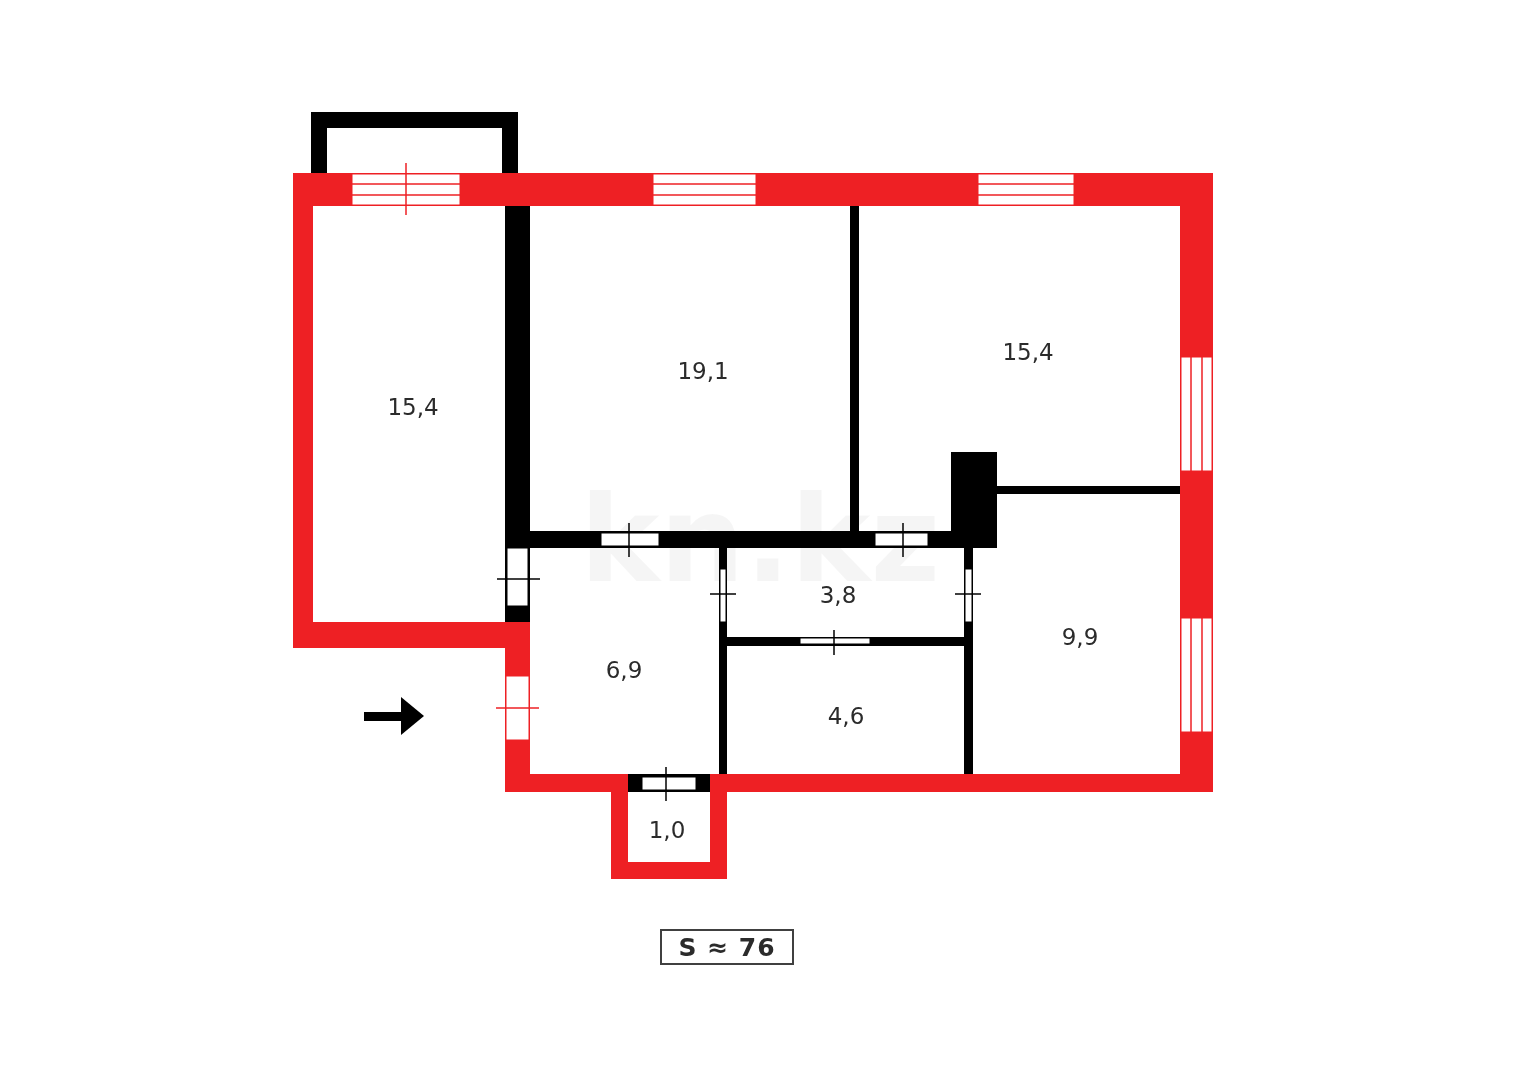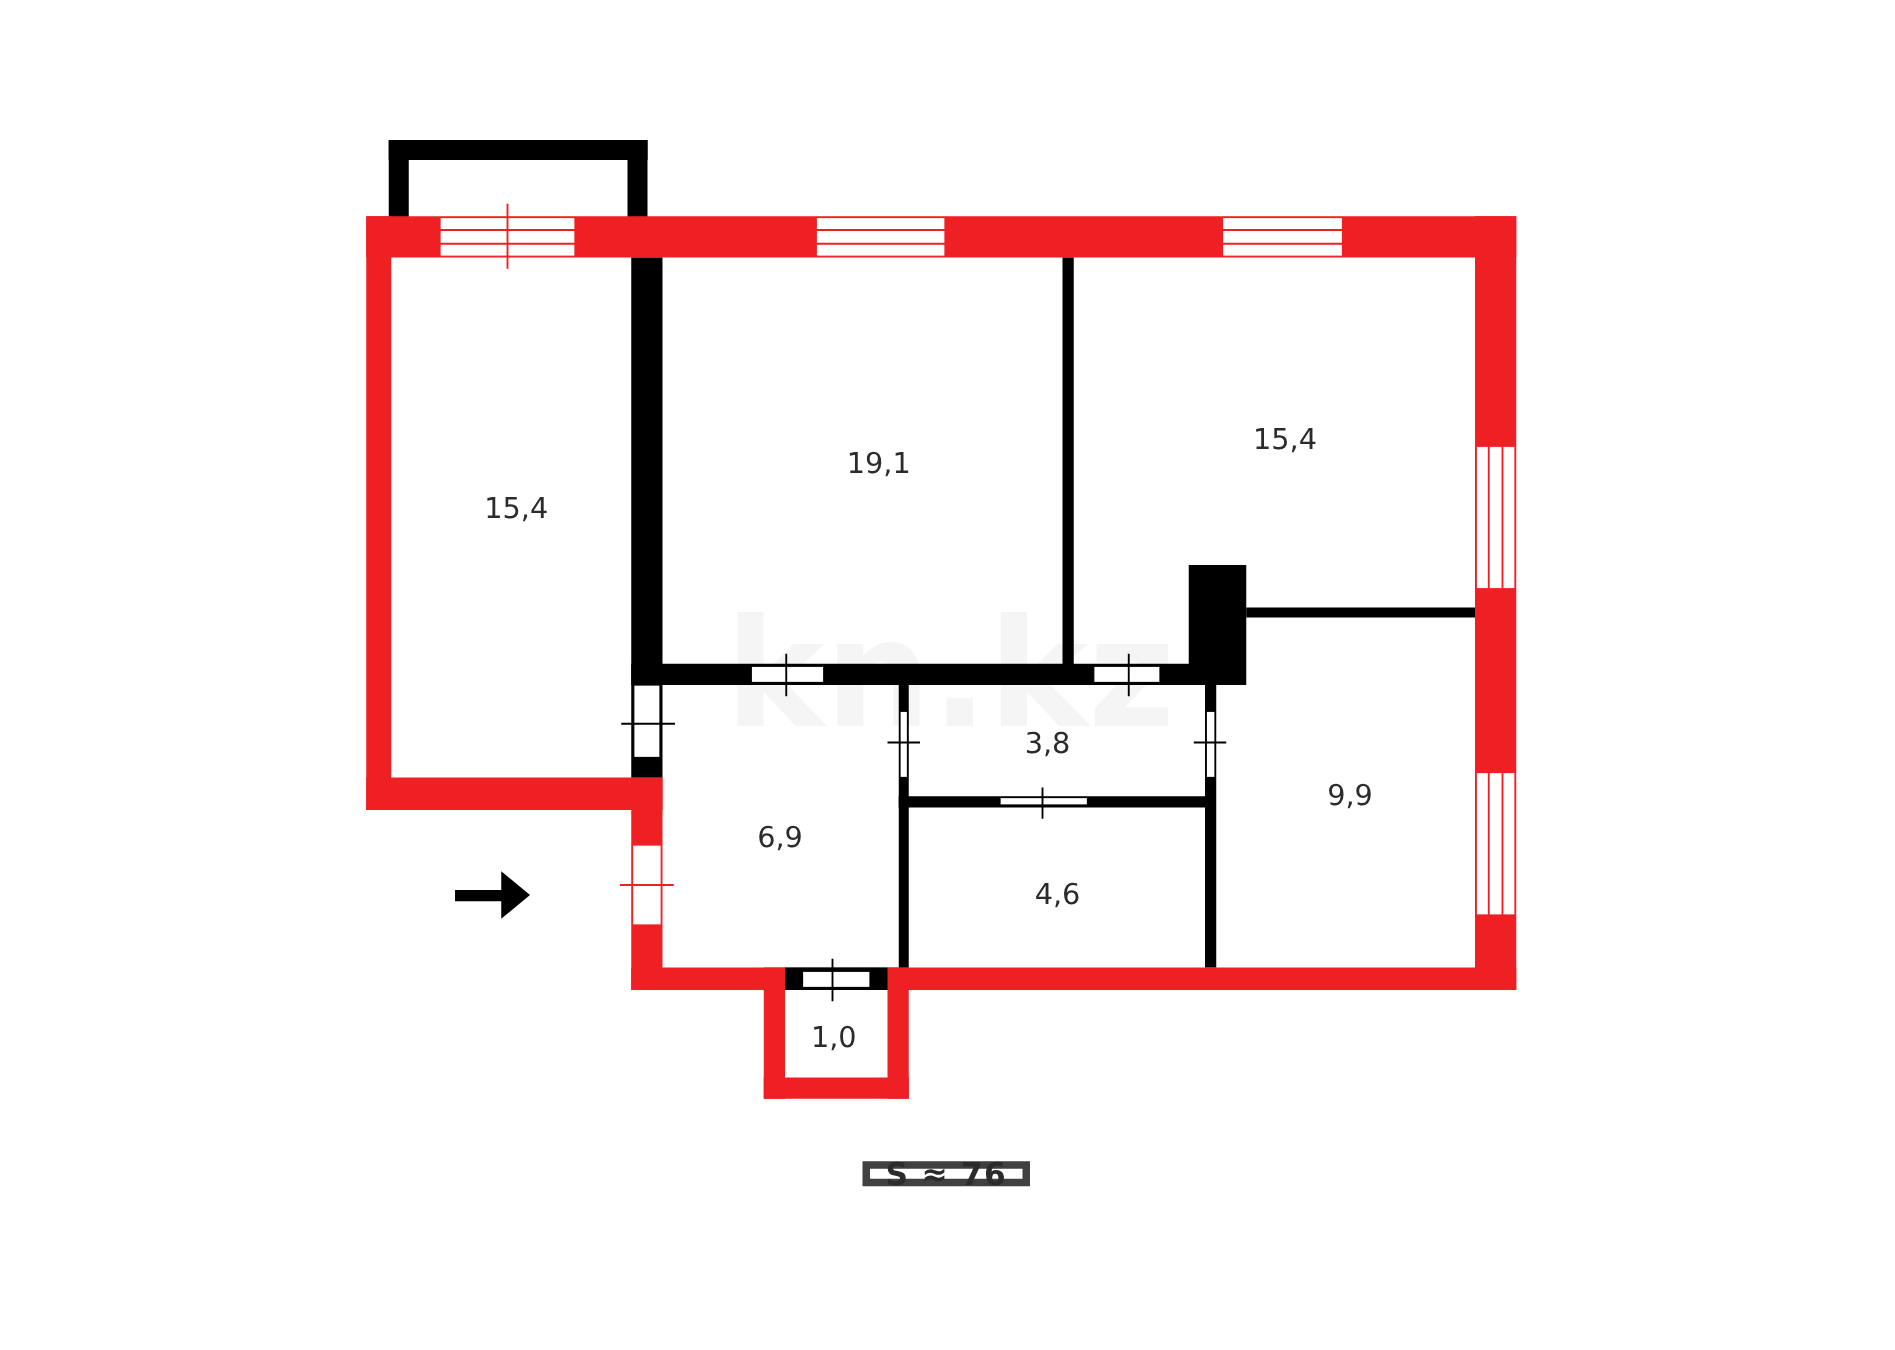--- a/index.html
+++ b/index.html
@@ -3,22 +3,22 @@
 <meta charset="utf-8">
 <style>
   html, body { margin: 0; padding: 0; background: #ffffff; }
   body { width: 1516px; height: 1080px; position: relative; overflow: hidden;
          font-family: "DejaVu Sans", sans-serif; }
   #plan { position: absolute; left: 0; top: 0; width: 1516px; height: 1080px; }
   .room-label { font-family: "DejaVu Sans", sans-serif; font-size: 23px; fill: #2b2b2b;
                 text-anchor: middle; dominant-baseline: middle; }
   .watermark { font-family: "DejaVu Sans", sans-serif; font-size: 120px; fill: #000;
                opacity: 0.035; text-anchor: middle; dominant-baseline: middle; font-weight: bold; }
-  .area-box { position: absolute; left: 690px; top: 929px; width: 134px; height: 20px;
-              border: 6px solid #404040; box-sizing: border-box; display: flex;
+  .area-box { position: absolute; left: 660px; top: 929px; width: 134px; height: 36px;
+              border: 2px solid #404040; box-sizing: border-box; display: flex;
               align-items: center; justify-content: center; font-size: 25px;
               color: #2b2b2b; font-weight: bold; letter-spacing: 1px; background: #fff; }
 </style>
 </head>
 <body>
 
 <svg id="plan" viewBox="0 0 1516 1080" xmlns="http://www.w3.org/2000/svg">
 
   <text class="watermark" x="760" y="548">kn.kz</text>
 

